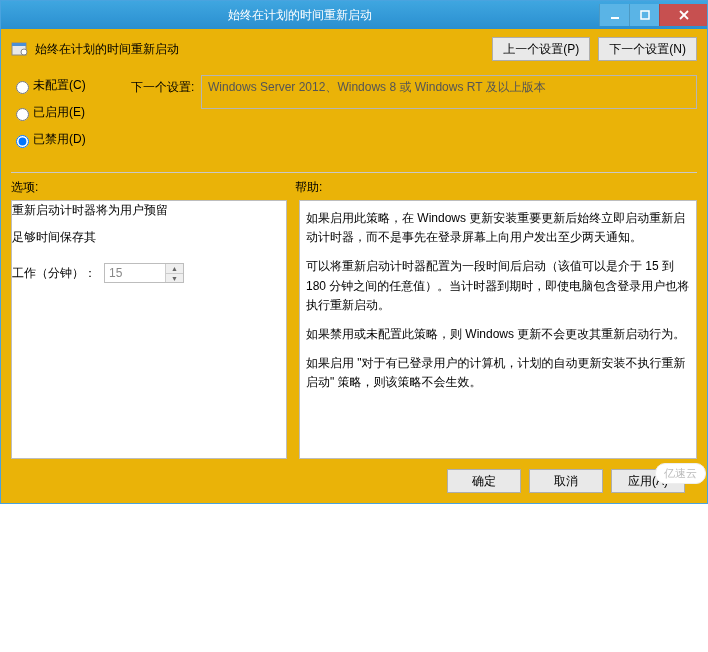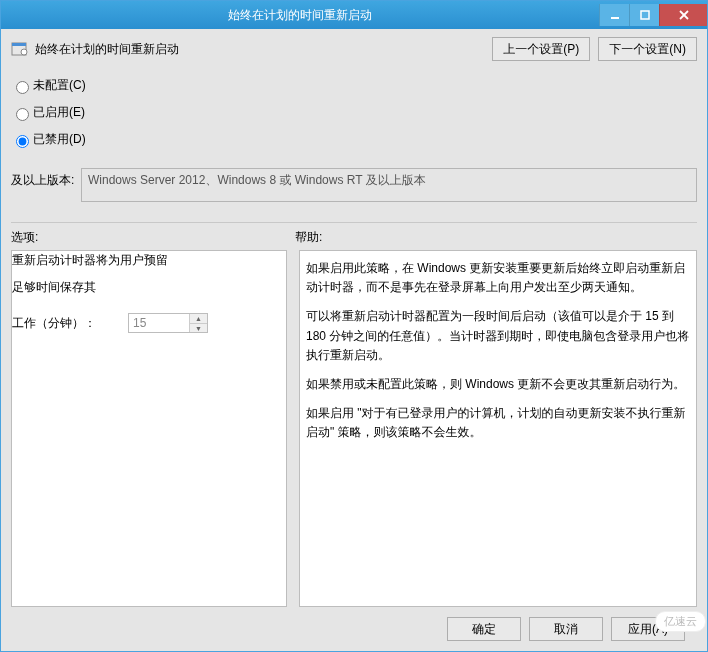--- a/index.html
+++ b/index.html
@@ -5,25 +5,25 @@
   * { box-sizing: border-box; }
   body {
     margin: 0;
     font-family: "Microsoft YaHei", "Segoe UI", Tahoma, sans-serif;
     font-size: 12px;
     background: #fff;
     color: #000;
   }
   .window {
     width: 708px;
-    height: 652px;
+    height: 504px;
     border: 1px solid #4aa3df;
     display: flex;
     flex-direction: column;
-    background: #e5e5e5;
+    background: #eab308;
   }
   
   .titlebar {
     height: 28px;
     background: linear-gradient(#3fa6e0,#2a8fd0);
     display: flex;
     align-items: center;
     color: #fff;
   }
   .titlebar-title {
@@ -68,21 +68,20 @@
     background:#e9e9e9;
     margin-left:8px;
     font-size:12px;
     cursor:default;
   }
   
   .top-area{
     display:flex;
     gap:10px;
     margin-bottom:6px;
-    flex-direction:column;
   }
   .radio-col{
     width:110px;
     padding-top:2px;
   }
   .radio-row{
     display:flex;align-items:center;margin-bottom:10px;font-size:12px;
   }
   .radio-row input{margin-right:4px;}
   .form-col{
@@ -145,21 +144,21 @@
   .help-panel{
     flex:1;
     border:1px solid #bdbdbd;
     background:#fff;
     padding:8px 6px;
     font-size:12px;
     line-height:1.6;
     overflow-y:scroll;
   }
   .opt-panel p{margin:0 0 8px 0; line-height:1.6;}
-  .spin-row{display:flex;align-items:center;margin-top:16px;gap:24px;}
+  .spin-row{display:flex;align-items:center;margin-top:16px;}
   .spin-row .lbl{margin-right:8px;}
   .spinner{
     display:inline-flex;align-items:center;
     border:1px solid #bdbdbd;height:20px;width:80px;
     background:#fff;color:#888;
   }
   .spinner input{
     border:0;width:60px;height:18px;font-size:12px;padding:0 4px;color:#888;background:transparent;
   }
   .spinner .arrows{
@@ -250,21 +249,21 @@
           <input type="radio" name="state" style="">
           <span>已启用(E)</span>
         </label>
         <label class="radio-row">
           <input type="radio" name="state" checked="" style="">
           <span>已禁用(D)</span>
         </label>
       </div>
       <div class="form-col">
         <div class="form-row">
-          <div class="form-label">及以上版本:</div>
+          <div class="form-label">下一个设置:</div>
           <div class="platform-box">
             <span>Windows Server 2012、Windows 8 或 Windows RT 及以上版本</span>
           </div>
         </div>
       </div>
     </div>
 
     <hr class="sep">
 
     <div class="section-labels">

